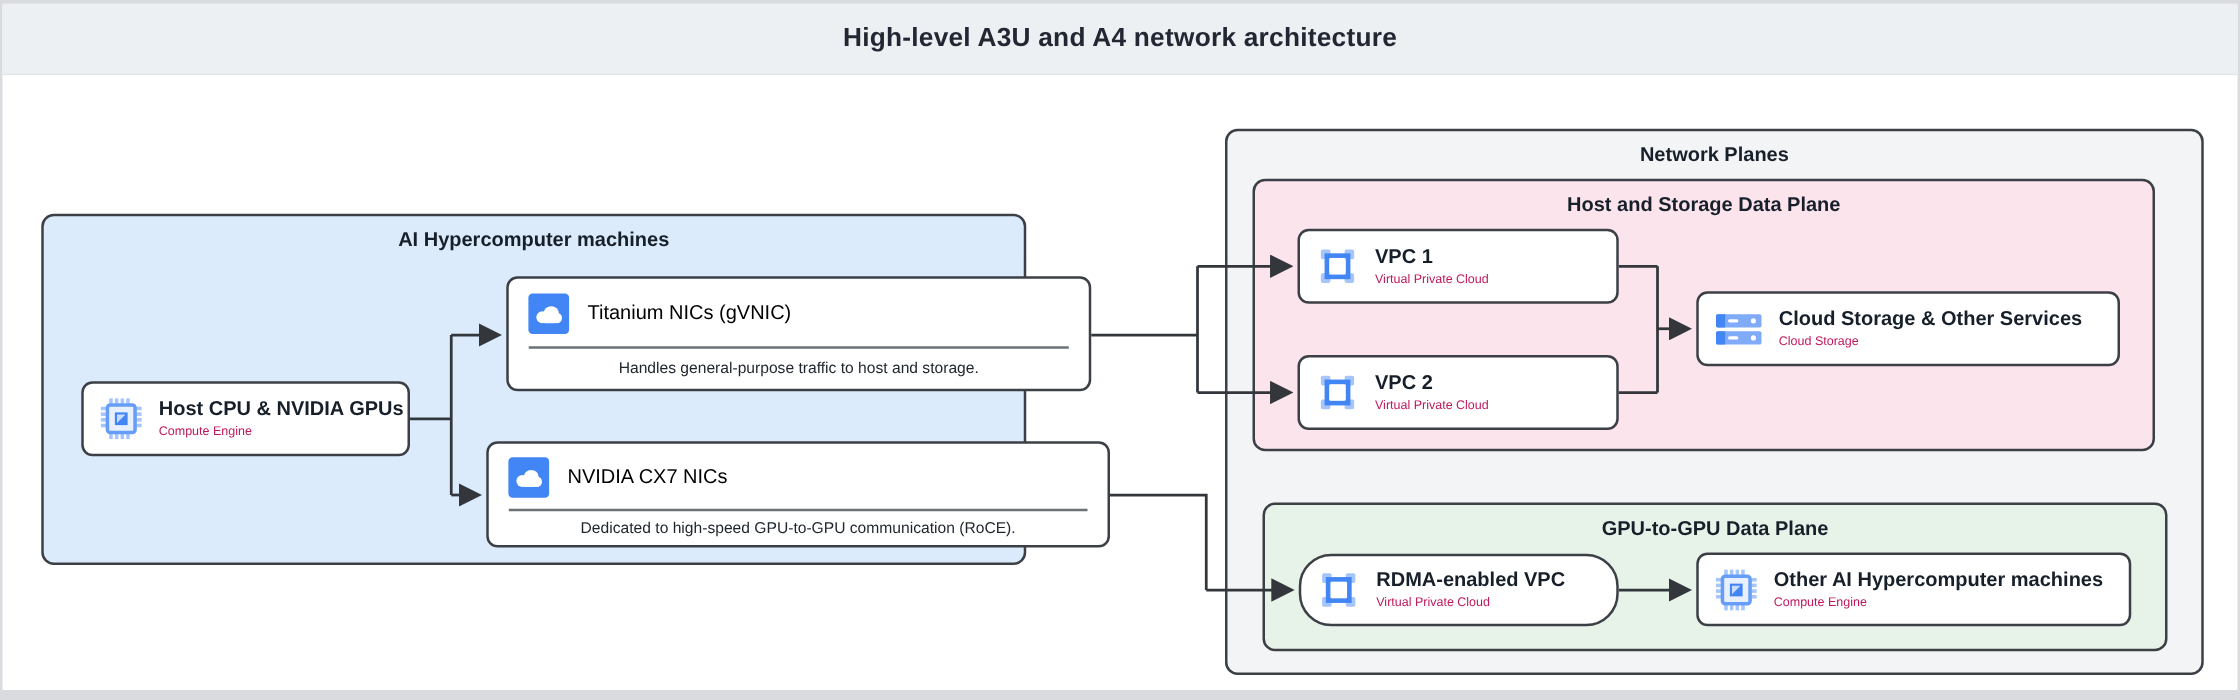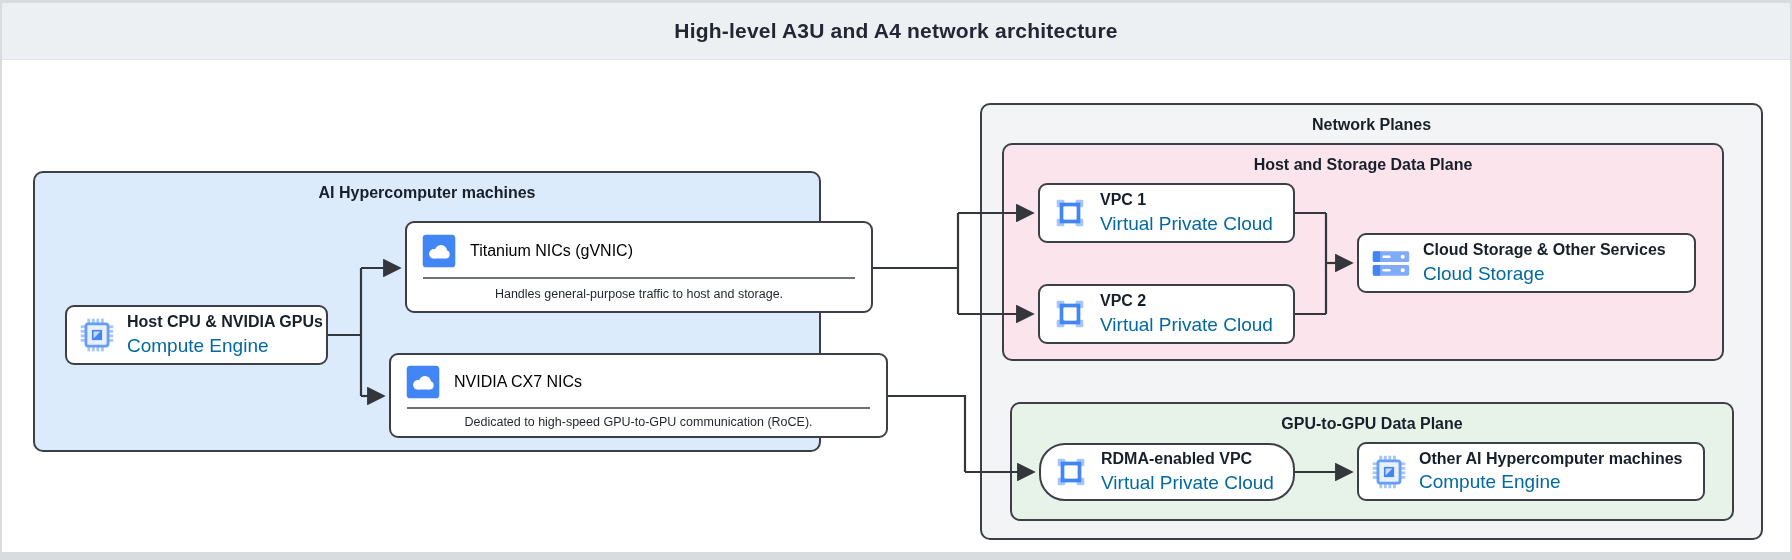--- a/index.html
+++ b/index.html
@@ -25,21 +25,21 @@
   .container-label{
     position:absolute;top:11px;left:0;width:100%;text-align:center;
     font-size:16px;font-weight:bold;color:#17202a;
   }
   .node{
     position:absolute;background:#ffffff;border:2px solid #3c4046;border-radius:9px;
     box-sizing:border-box;display:flex;align-items:center;gap:13px;padding:0 10px 0 13px;
   }
   .node .txt{display:flex;flex-direction:column;justify-content:center;line-height:1.35;}
   .node .t{font-size:16px;font-weight:bold;color:#17202a;white-space:nowrap;}
-  .node .s{font-size:19px;color:#0369a1;white-space:nowrap;}
+  .node .s{font-size:10px;color:#be185d;white-space:nowrap;}
   .nic{
     position:absolute;background:#ffffff;border:2px solid #3c4046;border-radius:9px;
     box-sizing:border-box;display:flex;flex-direction:column;
   }
   .nic-head{display:flex;align-items:center;gap:14px;padding:11px 16px 9px 15px;}
   .nic-div{border:none;border-top:2px solid #6d7277;margin:0 16px;}
   .nic-desc{flex:1;display:flex;align-items:center;justify-content:center;
     font-size:12.5px;color:#1f252d;padding:2px 10px 4px;text-align:center;}
   svg.icon{flex:0 0 auto;display:block;}
   #wires{position:absolute;left:0;top:0;pointer-events:none;z-index:10;}

